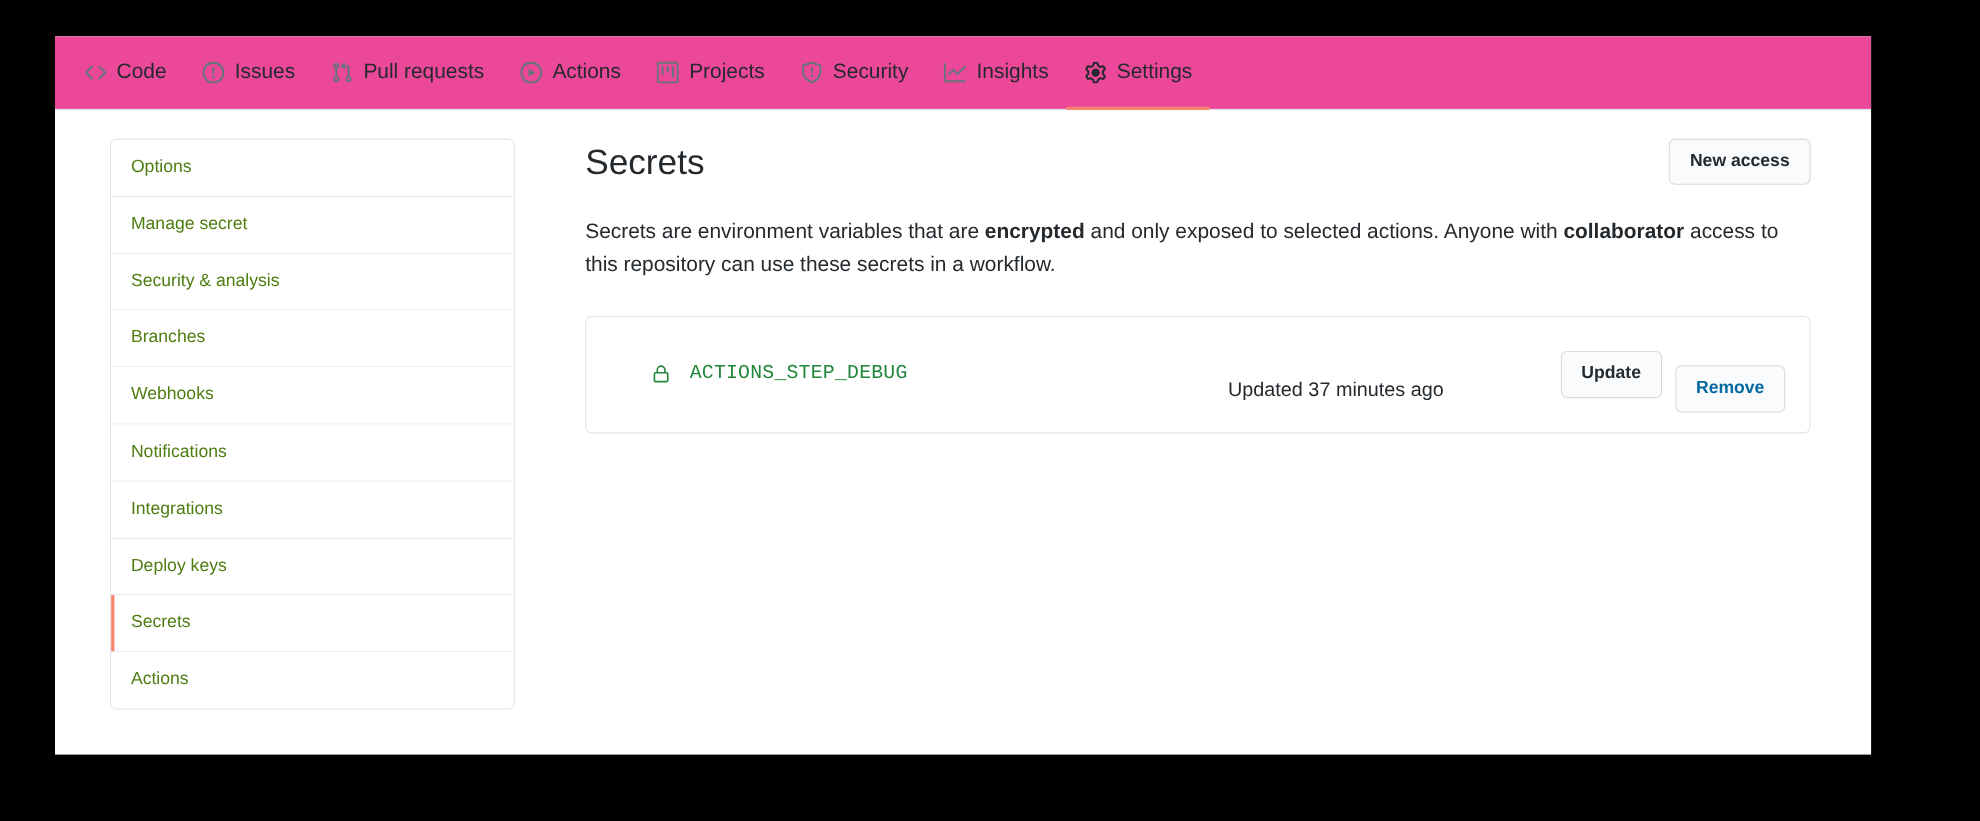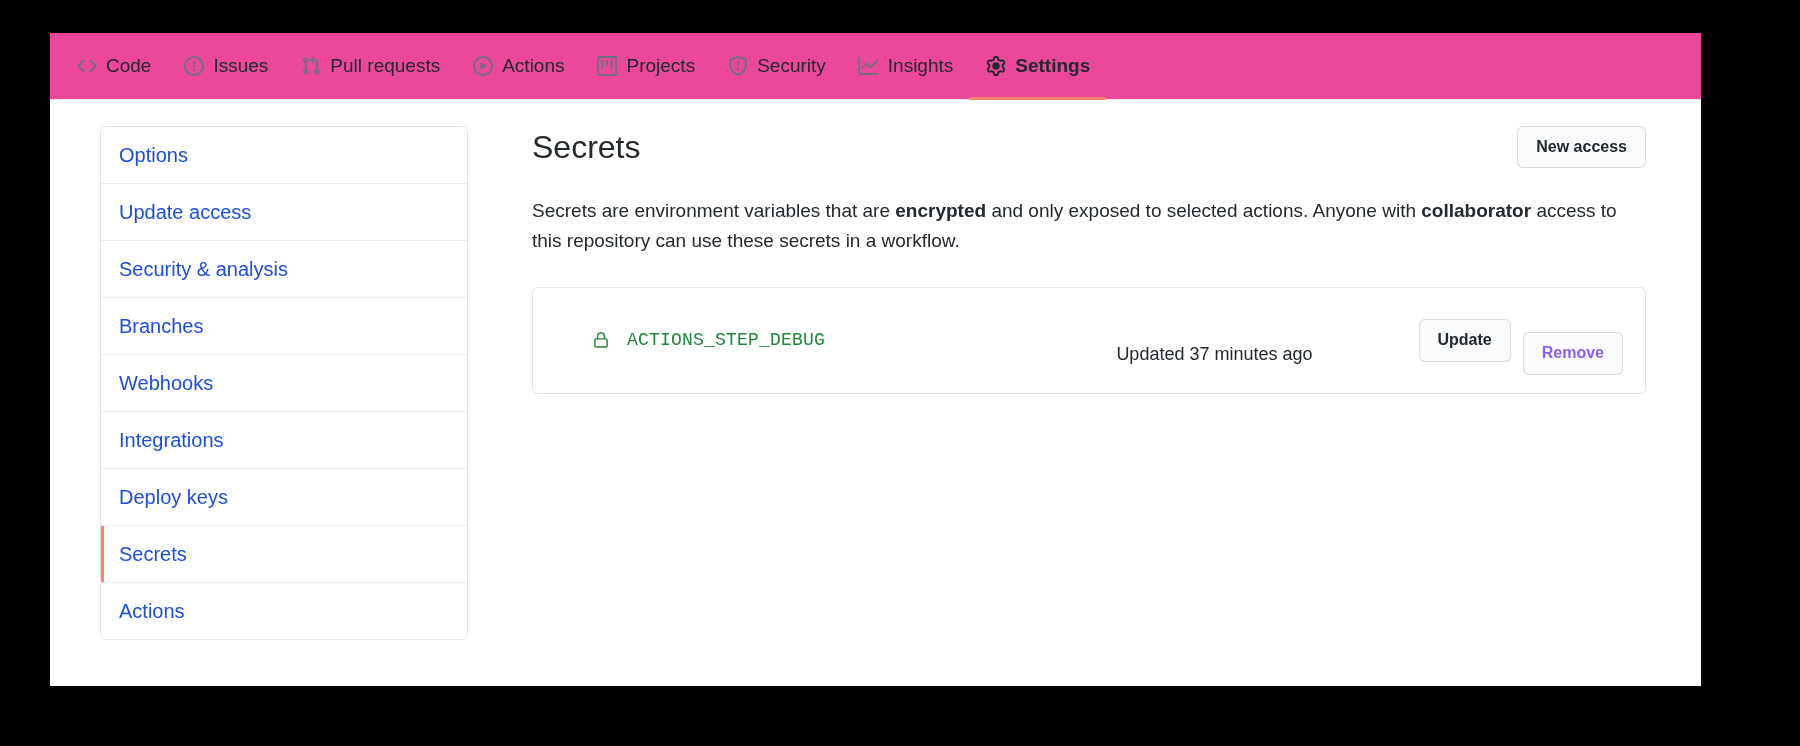--- a/index.html
+++ b/index.html
@@ -65,21 +65,21 @@
     justify-content: center;
     width: 21px;
     height: 21px;
     color: #6a737d;
     flex: none;
   }
 
   .nav-item .nav-ico svg { display: block; }
 
   .nav-item.is-selected {
-    font-weight: 700;
+    font-weight: 400;
     justify-content: center;
   }
 
   .nav-item.is-selected .nav-ico { color: #24292e; }
 
   .nav-item.is-selected::after {
     content: "";
     position: absolute;
     left: 0;
     right: 0;
@@ -104,23 +104,23 @@
     border: 1px solid #e1e4e8;
     border-radius: 6px;
     background: #ffffff;
     overflow: hidden;
   }
 
   .menu-item {
     position: relative;
     display: block;
     padding: 15px 18px;
-    font-size: 20px;
+    font-size: 16px;
     line-height: 1.3;
-    color: #1d4ed8;
+    color: #4d7c0f;
     border-bottom: 1px solid #eaecef;
     text-decoration: none;
     cursor: pointer;
     background: #ffffff;
   }
 
   .menu-item:last-child { border-bottom: 0; }
 
   .menu-item.is-selected::before {
     content: "";
@@ -165,21 +165,21 @@
     color: #24292e;
     background: #fafbfc;
     border: 1px solid rgba(27,31,35,0.15);
     border-radius: 6px;
     padding: 9px 18px;
     cursor: pointer;
     white-space: nowrap;
     line-height: 1.4;
   }
 
-  .btn.btn-danger { color: #8b5cf6; margin-top: 26px; }
+  .btn.btn-danger { color: #0369a1; margin-top: 26px; }
 
   .desc {
     font-size: 19px;
     line-height: 1.55;
     color: #24292e;
     margin-bottom: 24px;
     max-width: 1125px;
   }
 
   .desc:last-of-type { margin-bottom: 0; }
@@ -327,30 +327,33 @@
 
     </nav>
 
     <div class="content">
 
       <aside class="sidebar">
         <a class="menu-item">
           <span>Options</span>
         </a>
         <a class="menu-item">
-          <span>Update access</span>
+          <span>Manage secret</span>
         </a>
         <a class="menu-item">
           <span>Security &amp; analysis</span>
         </a>
         <a class="menu-item">
           <span>Branches</span>
         </a>
         <a class="menu-item">
           <span>Webhooks</span>
+        </a>
+        <a class="menu-item">
+          <span>Notifications</span>
         </a>
         <a class="menu-item">
           <span>Integrations</span>
         </a>
         <a class="menu-item">
           <span>Deploy keys</span>
         </a>
         <a class="menu-item is-selected">
           <span>Secrets</span>
         </a>

